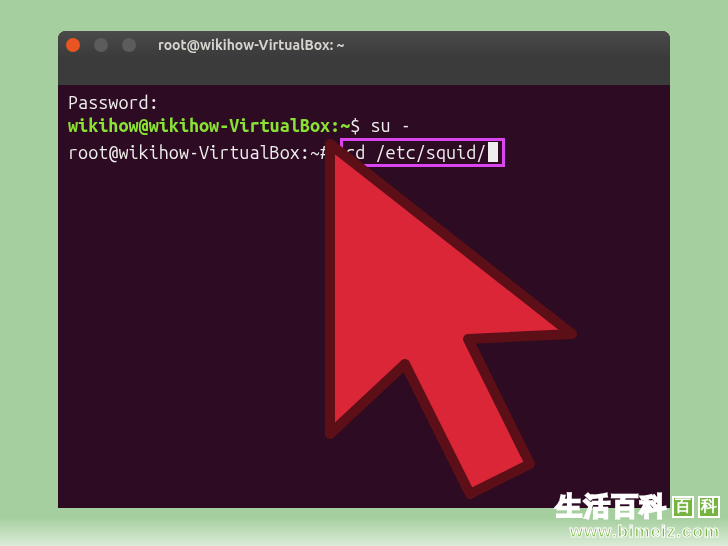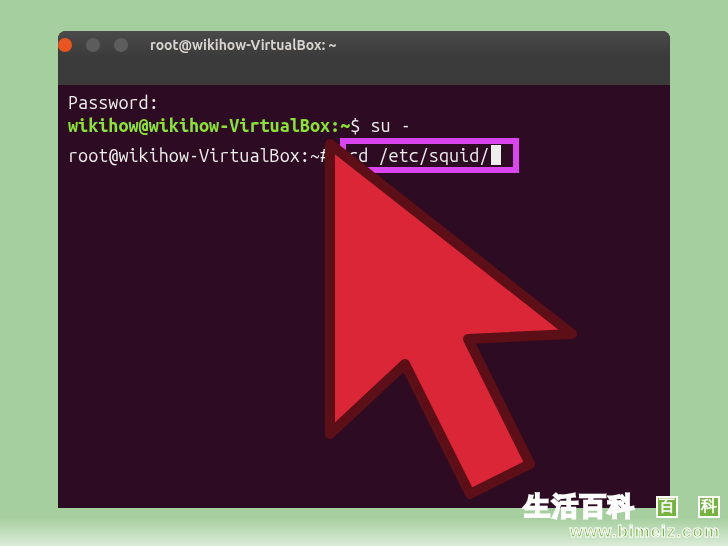--- a/index.html
+++ b/index.html
@@ -19,20 +19,21 @@
       height: 477px;
       background: #2d0b22;
       border-radius: 8px 8px 0 0;
       overflow: hidden;
     }
     .titlebar {
       height: 28px;
       background: linear-gradient(to bottom, #4a4a4a, #3a3a3a);
       display: flex;
       align-items: center;
+      padding-left: 8px;
       gap: 14px;
     }
     .win-btn {
       width: 14px;
       height: 14px;
       border-radius: 50%;
       display: inline-block;
     }
     .win-close { background: #e95420; }
     .win-min { background: #5c5c5c; }
@@ -53,22 +54,22 @@
       font-size: 18px;
       line-height: 1.3;
       color: #eeeeec;
     }
     .line { white-space: pre; }
     .prompt-user { color: #8ae234; font-weight: bold; }
     .prompt-symbol { color: #eeeeec; }
     .cmd-text { color: #eeeeec; }
     .highlight-box {
       display: inline-block;
-      border: 6px solid #d946ef;
-      padding: 0 12px 0 2px;
+      border: 3px solid #d946ef;
+      padding: 0 4px 0 2px;
       position: relative;
     }
     .cursor-block {
       display: inline-block;
       width: 10px;
       height: 20px;
       background: #eeeeec;
       vertical-align: text-bottom;
       margin-left: 2px;
     }
@@ -89,21 +90,21 @@
     .watermark {
       position: absolute;
       right: 8px;
       bottom: 4px;
       text-align: right;
     }
     .wm-top {
       display: flex;
       align-items: center;
       justify-content: flex-end;
-      gap: 20px;
+      gap: 4px;
     }
     .wm-chars {
       font-family: "SimSun", serif;
       font-size: 26px;
       font-weight: bold;
       color: #76b441;
       -webkit-text-stroke: 2px #fff;
       letter-spacing: 2px;
     }
     .wm-square {

